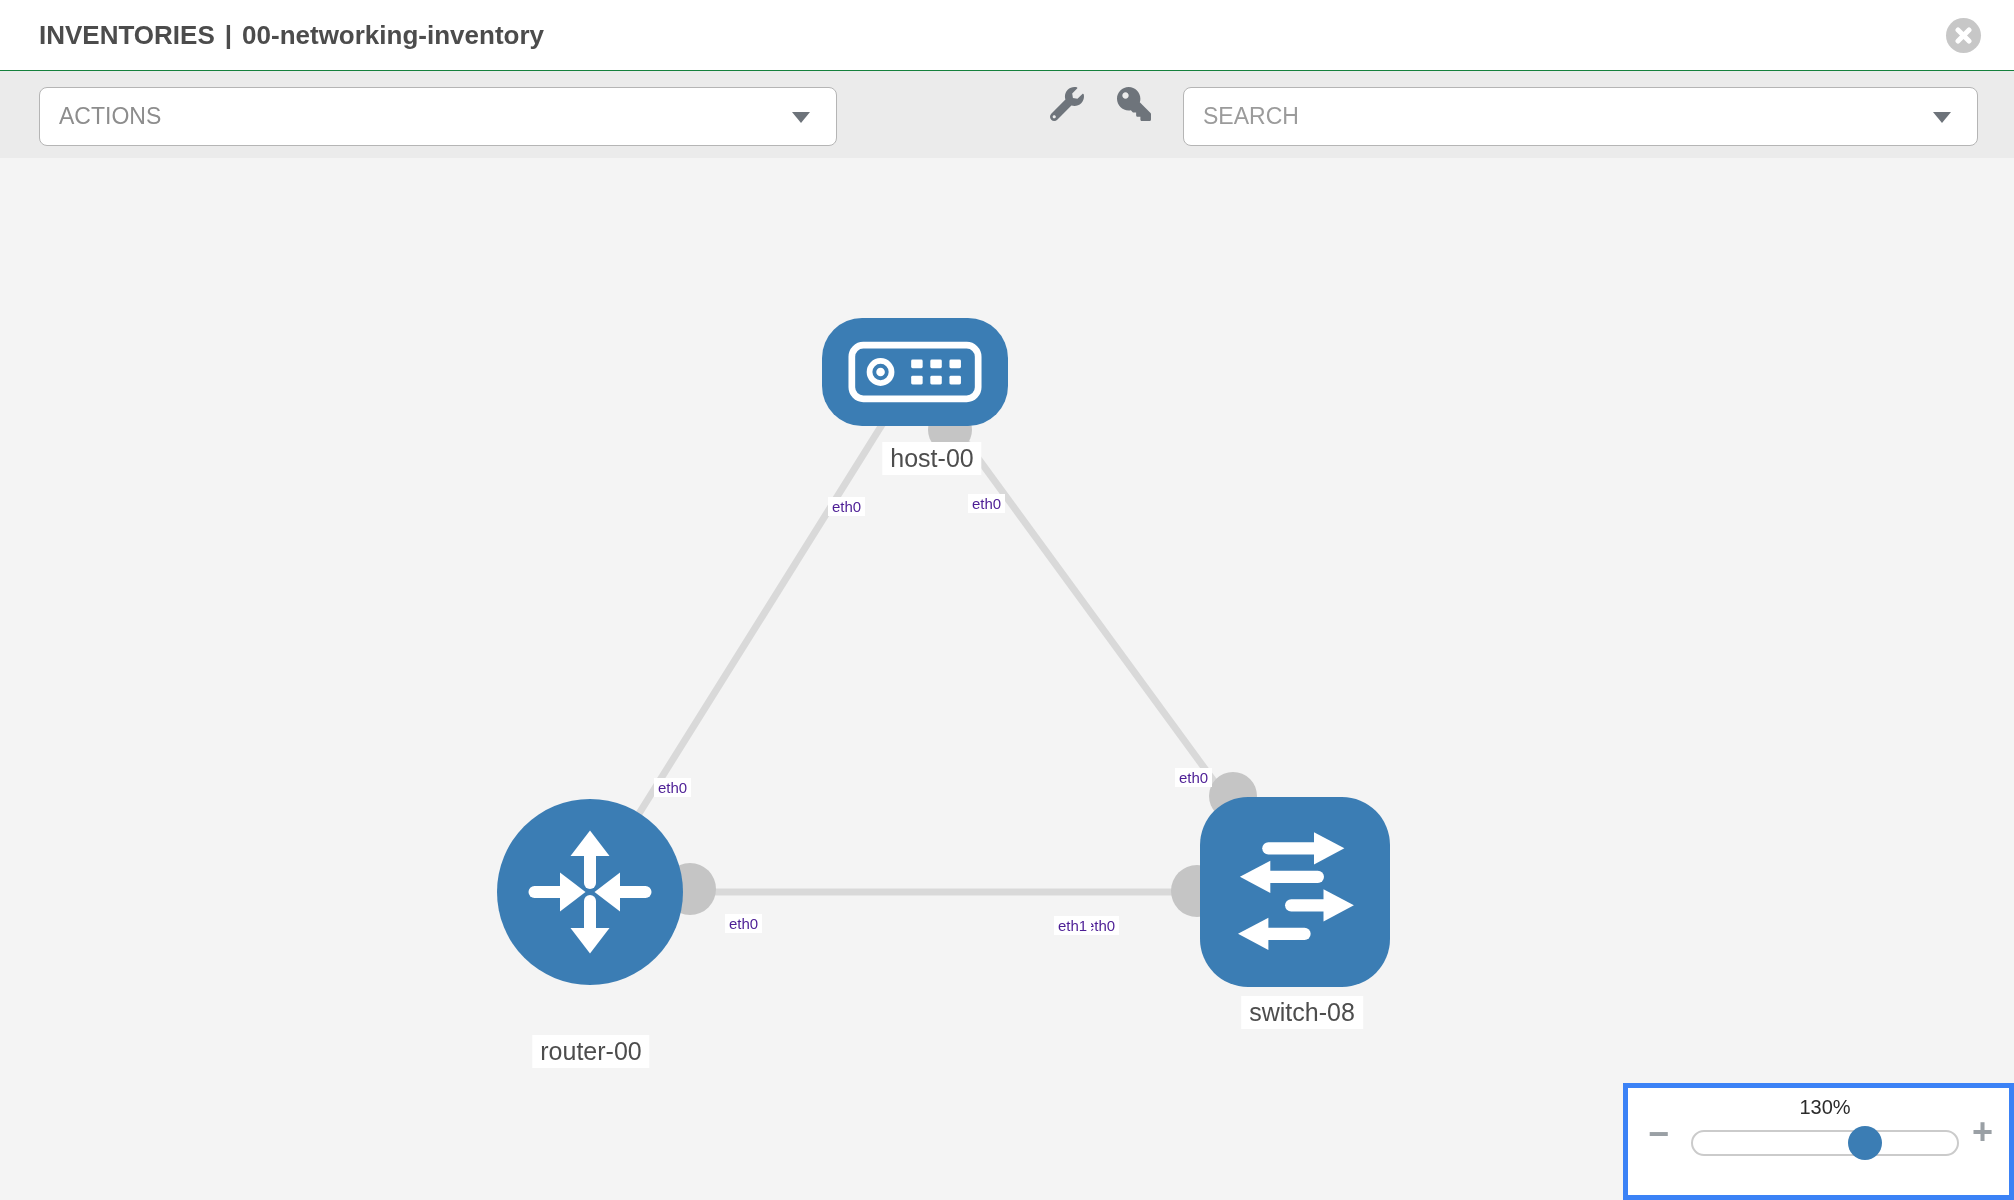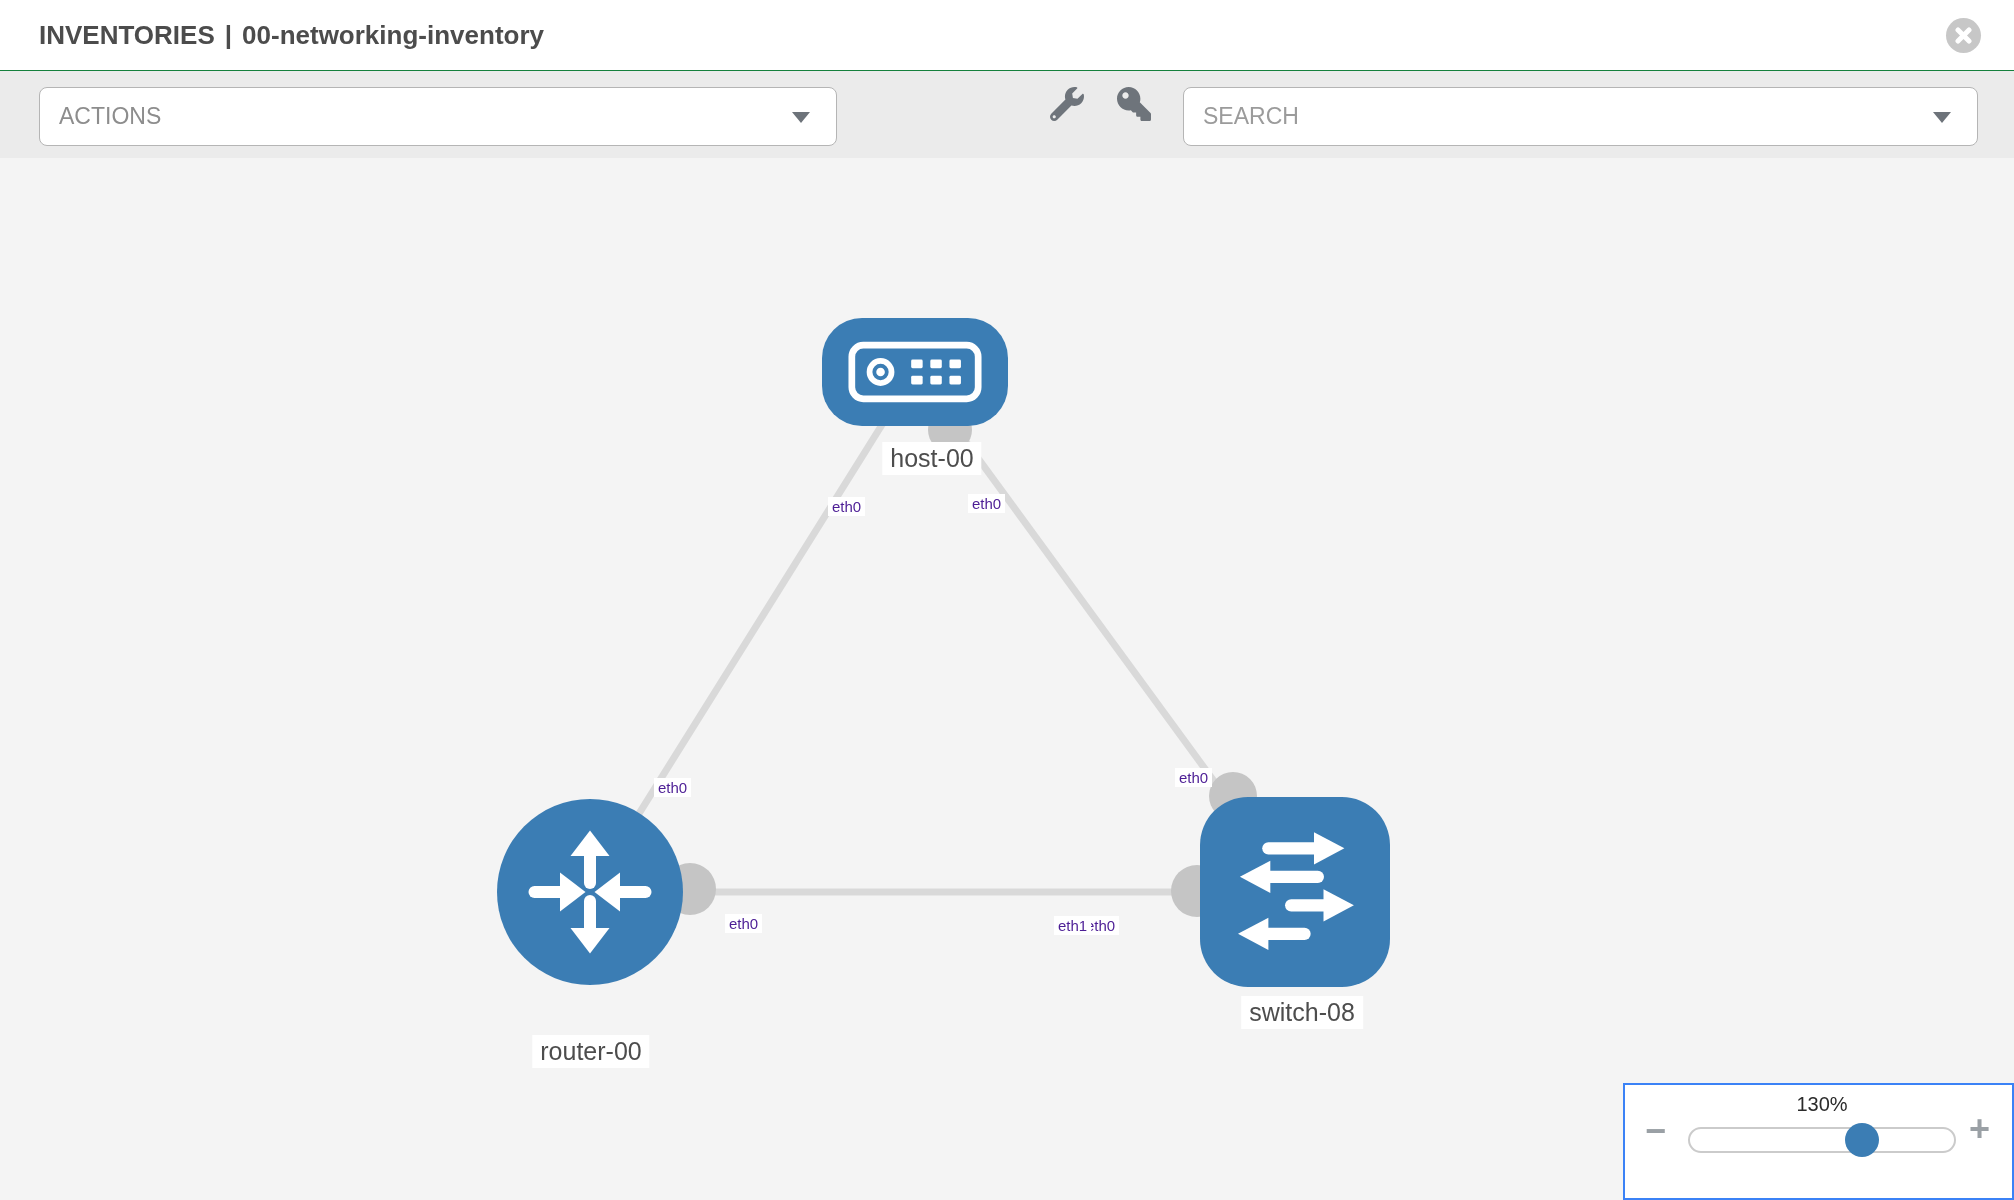--- a/index.html
+++ b/index.html
@@ -45,21 +45,21 @@
 
   .nlabel{position:absolute;z-index:3;background:#fff;color:#4d4d4d;font-size:25px;
           padding:2px 8px;white-space:nowrap;transform:translateX(-50%);}
   .iface{position:absolute;z-index:3;background:#fff;color:#4c1d95;font-size:15px;
          padding:1px 4px;white-space:nowrap;margin-top:40px;}
   .iface.under{z-index:3;}
   .iface.over{z-index:4;}
 
   
   .zoom-panel{position:absolute;left:1623px;top:925px;width:391px;height:117px;z-index:5;
-              background:#fff;border:2px solid #3b82f6;box-sizing:border-box;padding-left:32px;}
+              background:#fff;border:5px solid #3b82f6;box-sizing:border-box;padding-left:32px;}
   .zoom-level{position:absolute;left:63px;top:8px;width:268px;text-align:center;
               font-size:20px;color:#2b2b2b;}
   .zoom-minus,.zoom-plus{position:absolute;border:none;background:transparent;color:#9aa0a5;
               font-size:36px;font-weight:700;cursor:pointer;padding:0;line-height:1;}
   .zoom-minus{left:20px;top:28px;}
   .zoom-plus{left:344px;top:26px;}
   .zoom-track{position:absolute;left:63px;top:42px;width:268px;height:26px;background:#fff;
               border:2px solid #cbcbcb;border-radius:15px;box-sizing:border-box;cursor:pointer;}
   .zoom-thumb{position:absolute;left:155px;top:-6px;width:34px;height:34px;border-radius:50%;
               background:#3b7db4;cursor:pointer;}

